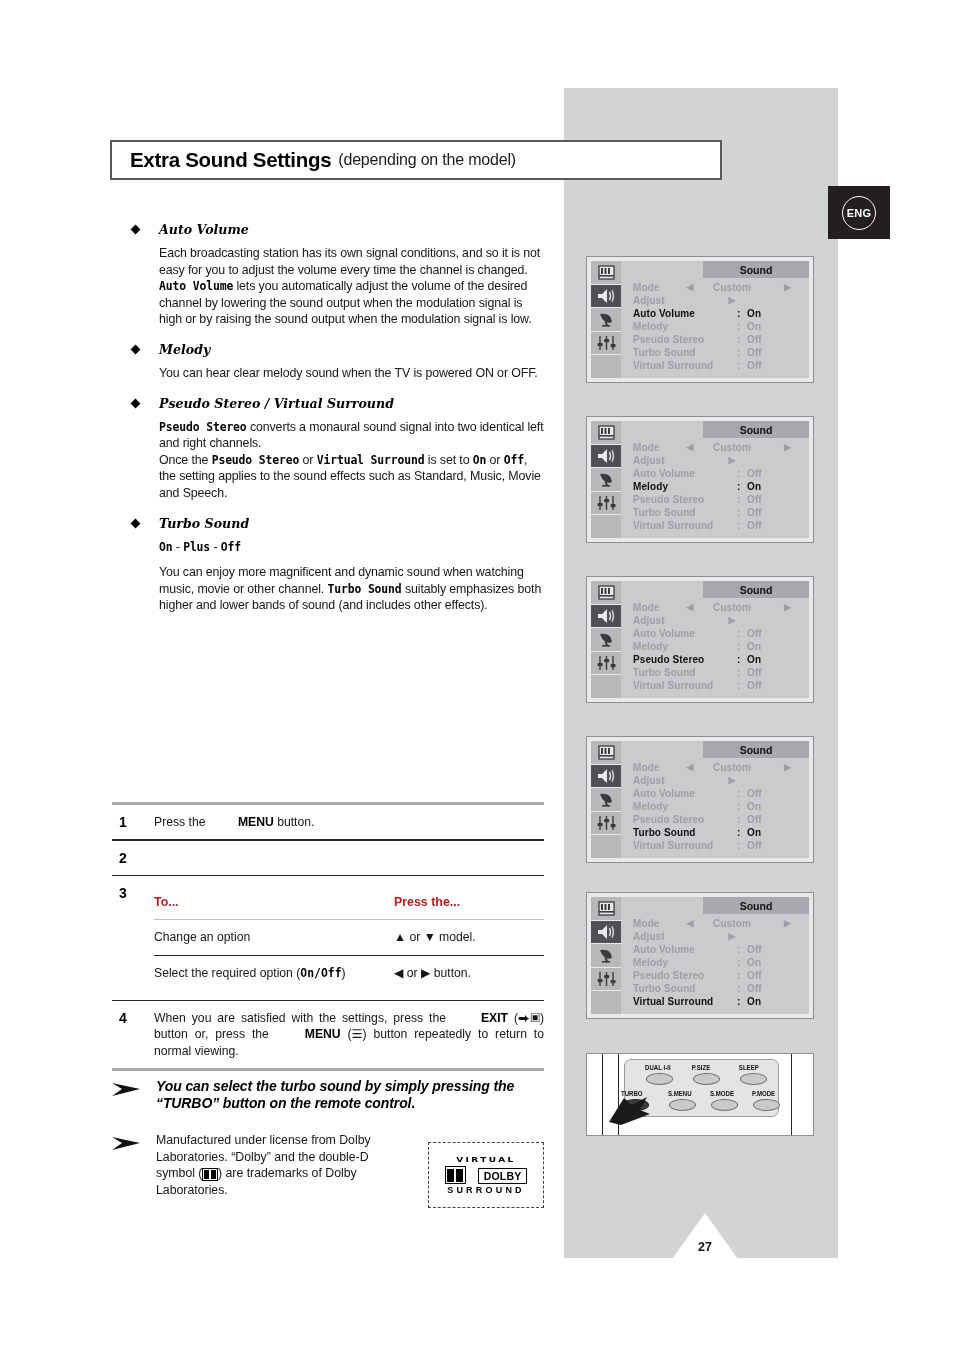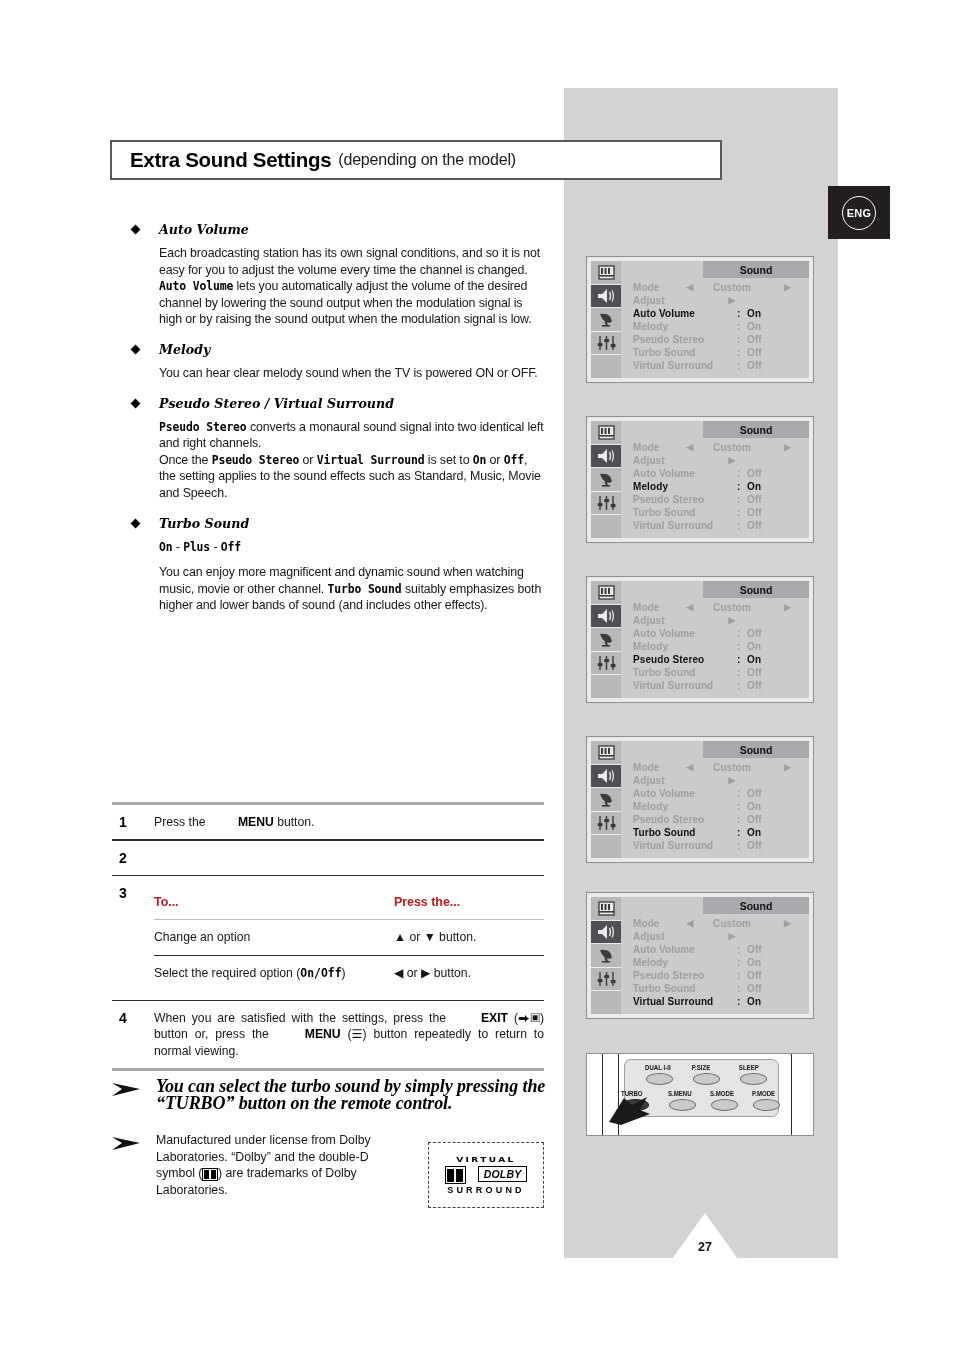--- a/index.html
+++ b/index.html
@@ -131,23 +131,23 @@
   .tbl-head .tbl-c1, .tbl-head .tbl-c2 { font-weight: 700; color: #b91c1c; font-size: 12.4px; }
 
   
   .notes { position: absolute; left: 112px; top: 1078px; width: 440px; }
   .note { display: flex; margin-bottom: 20px; }
   .note-arrow {
     width: 44px; flex: 0 0 44px;
     padding-top: 3px;
   }
   .note-text-em {
-    font-family: Liberation Serif, serif;
+    font-family: Liberation Sans, sans-serif;
     font-style: italic; font-weight: 700;
-    font-size: 18px; line-height: 17px; color: #000;
+    font-size: 14px; line-height: 17px; color: #000;
     letter-spacing: -.1px;
   }
   .note-text {
     font-size: 12.3px; line-height: 16.6px; color: #161616;
     width: 250px;
   }
 
   .dolby-box {
     position: absolute;
     left: 428px; top: 1142px;
@@ -157,21 +157,21 @@
     align-items: center; justify-content: center;
     gap: 1px;
     background: #fff;
   }
   .dolby-virtual {
     font-family: "DejaVu Sans", sans-serif;
     font-size: 9px; font-weight: 700; letter-spacing: 2.4px;
     color: #000;
     transform: scaleY(.8);
   }
-  .dolby-mid { display: flex; align-items: flex-start; gap: 12px; font-style: italic; }
+  .dolby-mid { display: flex; align-items: flex-end; gap: 12px; }
   .dd-symbol {
     display: flex; gap: 2px;
     border: 1.3px solid #000; padding: 1.5px;
   }
   .dd-half { width: 7px; height: 13px; background: #000; }
   .dd-half.r { background:#000; }
   .dolby-word {
     border: 1.4px solid #000;
     font-size: 10.5px; font-weight: 700; letter-spacing: .2px;
     padding: 1px 5px; color: #000;
@@ -336,21 +336,21 @@
         <div class="step-num">3</div>
         <div class="step-text">
           <div class="tbl">
             <div class="tbl-row tbl-head">
               <div class="tbl-c1">To...</div>
               <div class="tbl-c2">Press the...</div>
             </div>
             <div class="rule-light"></div>
             <div class="tbl-row">
               <div class="tbl-c1">Change an option</div>
-              <div class="tbl-c2">▲ or ▼ button.</div>
+              <div class="tbl-c2">▲ or ▼ model.</div>
             </div>
             <div class="rule-thin"></div>
             <div class="tbl-row">
               <div class="tbl-c1">Select the required option (<span class="mono">On/Off</span>)</div>
               <div class="tbl-c2">◀ or ▶ button.</div>
             </div>
           </div>
         </div>
       </div>
       <div class="rule-thin"></div>

